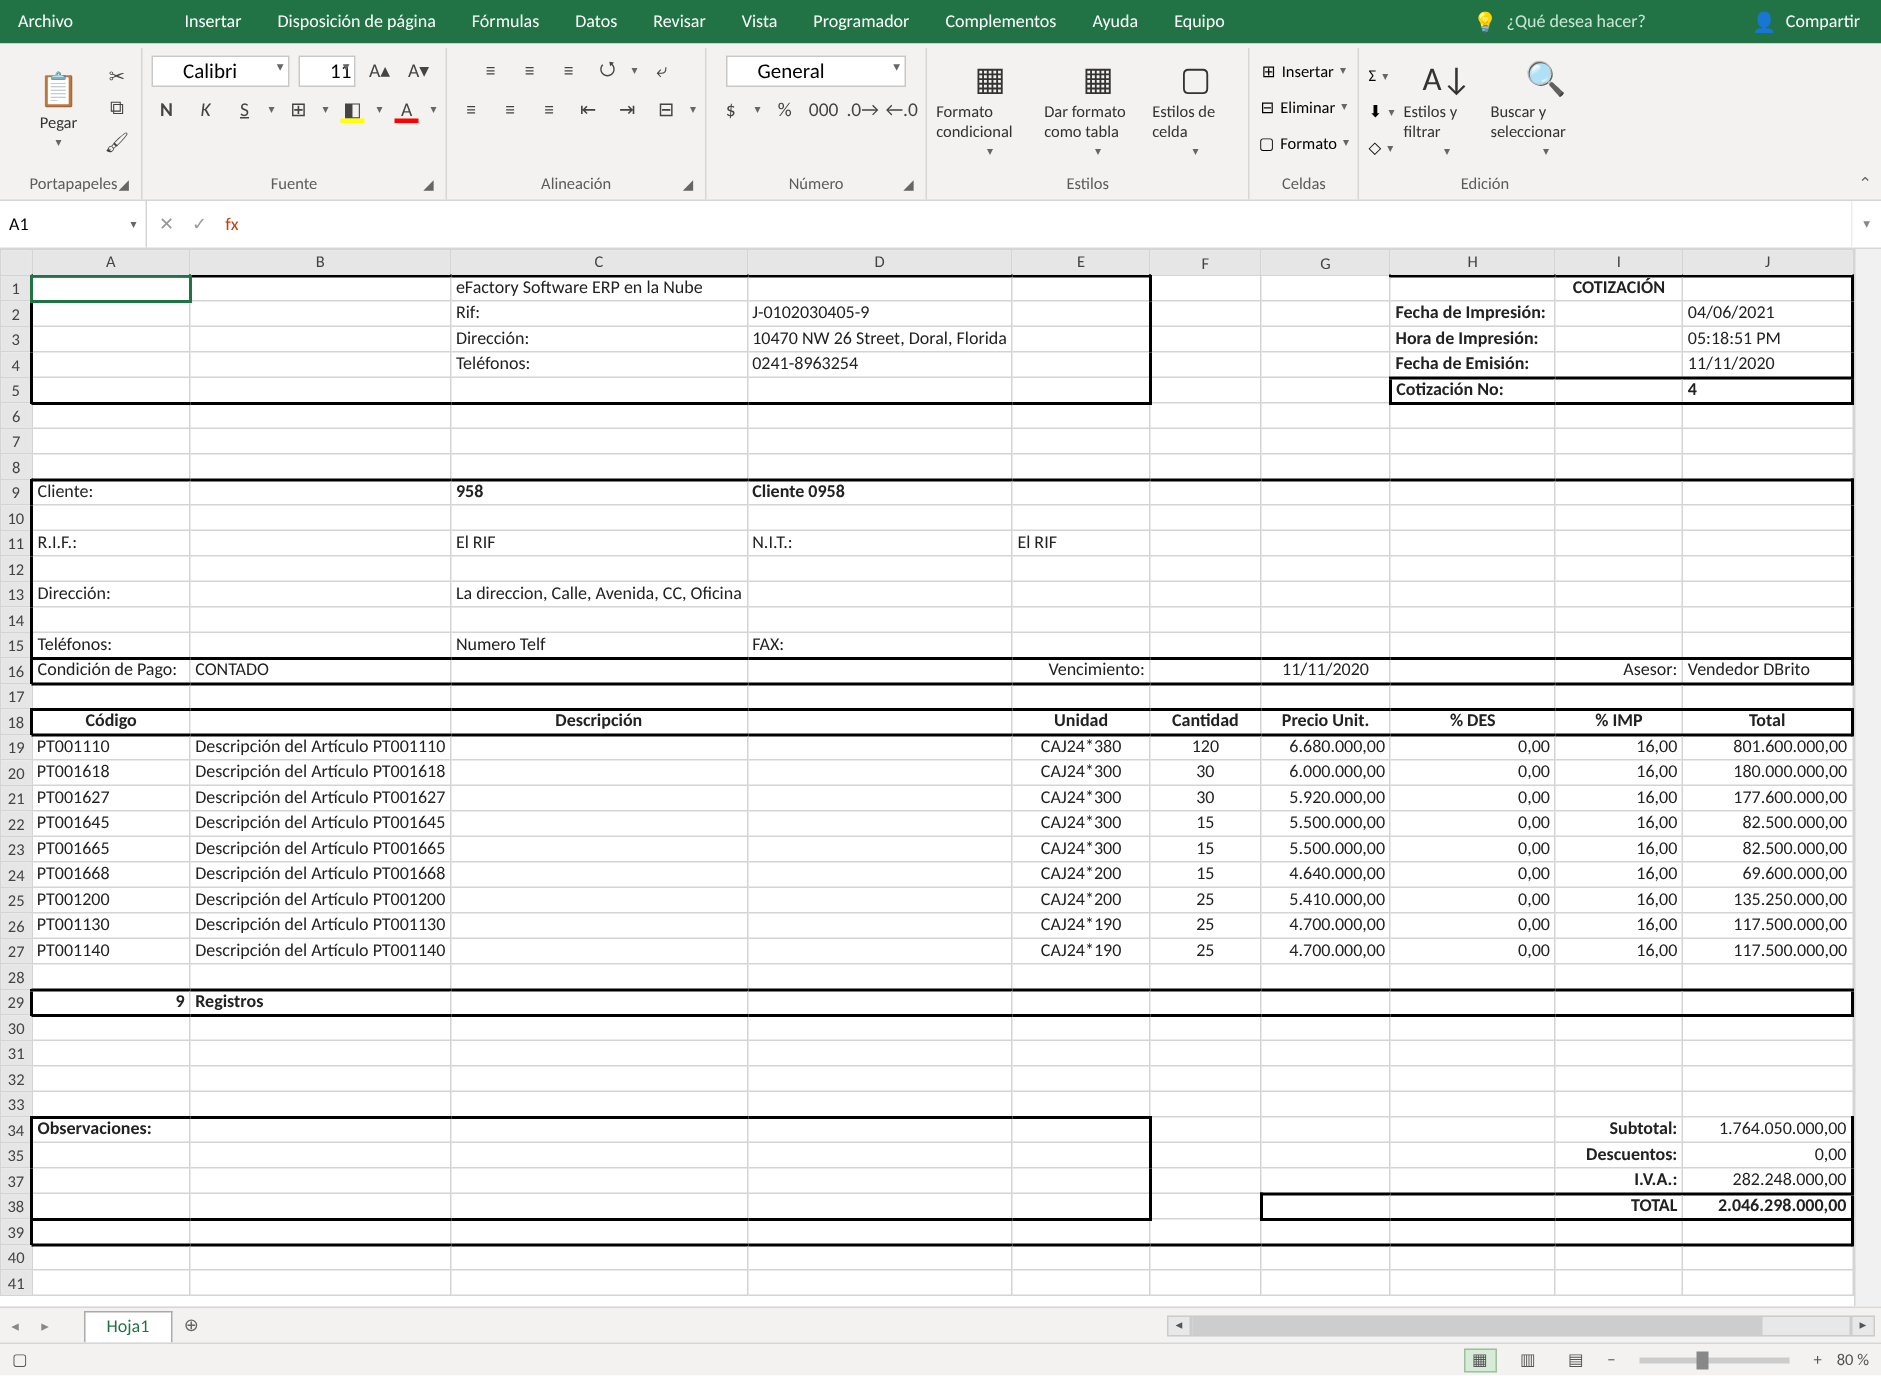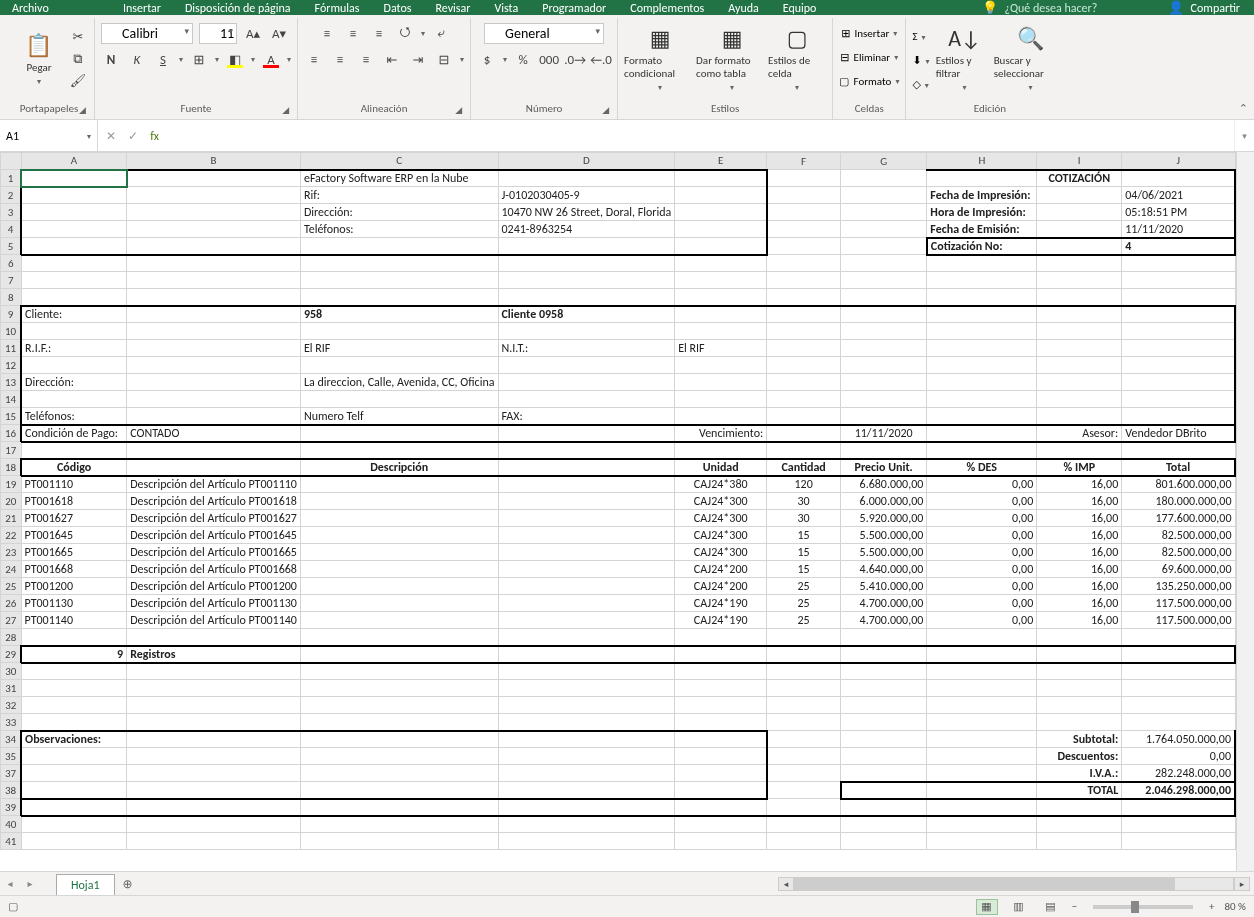--- a/index.html
+++ b/index.html
@@ -1,19 +1,19 @@
 <!DOCTYPE html>
 <html><head>
 <meta charset="utf-8">
 <style>
 * { margin: 0; padding: 0; box-sizing: border-box; font-family: "Segoe UI", Calibri, sans-serif; }
 body { background: #fff; width: 1254px; height: 917px; overflow: hidden; display: flex; flex-direction: column; }
 
 
-.titlebar { background: #217346; height: 15px; display: flex; align-items: stretch; font-size: 12px; }
+.titlebar { background: #217346; height: 29px; display: flex; align-items: stretch; font-size: 12px; }
 .titlebar .tab { padding: 0 12px; color: #fff; display: flex; align-items: center; cursor: pointer; }
 .titlebar .tab.active { background: #fff; color: #217346; margin-top: 36px; }
 .titlebar .spacer { flex: 1; }
 .titlebar .tellme { display: flex; align-items: center; color: #c9e6d5; gap: 6px; padding: 0 10px; }
 .titlebar .tellme input { background: transparent; border: none; color: #c9e6d5; font-size: 12px; width: 140px; outline: none; }
 .titlebar .tellme input::placeholder { color: #c9e6d5; }
 .titlebar .share { display: flex; align-items: center; color: #fff; gap: 6px; padding: 0 14px; }
 .bulb, .share-icon { font-size: 13px; }
 
 
@@ -29,21 +29,21 @@
 .ribbon .sel::after { content: "▾"; position: absolute; right: 3px; top: 1px; font-size: 9px; color: #666; }
 .ribbon .sq { width: 20px; height: 20px; display: flex; align-items: center; justify-content: center; font-size: 13px; color: #444; }
 .ribbon .cellsbtn { display: flex; align-items: center; font-size: 11px; gap: 4px; height: 22px; }
 .caret { font-size: 8px; color: #666; }
 .ribbon-chevron { position: absolute; right: 6px; bottom: 4px; font-size: 11px; color: #666; }
 
 
 .fbar { height: 32px; border-bottom: 1px solid #d6d6d6; display: flex; align-items: stretch; font-size: 12px; }
 .fbar .namebox { width: 98px; border-right: 1px solid #d6d6d6; display: flex; align-items: center; padding: 0 6px; justify-content: space-between; }
 .fbar .fx-area { flex: 1; display: flex; align-items: center; padding: 0 8px; gap: 12px; color: #999; }
-.fbar .fx-area .fx { color: #4d7c0f; }
+.fbar .fx-area .fx { color: #c2410c; }
 .fbar .expand { width: 20px; display: flex; align-items: center; justify-content: center; border-left: 1px solid #eee; color: #888; font-size: 9px; }
 
 
 .gridwrap { flex: 1; display: flex; overflow: hidden; position: relative; }
 .grid { flex: 1; overflow: auto; }
 table.sheet { border-collapse: collapse; table-layout: fixed; font-size: 12px; color: #222; }
 table.sheet th, table.sheet td { border: 1px solid #d4d4d4; height: 17px; padding: 0 3px; white-space: nowrap; overflow: hidden; }
 table.sheet thead th { background: #e6e6e6; font-weight: normal; text-align: center; font-size: 11px; color: #444; position: sticky; top: 0; }
 table.sheet th.rowhdr { background: #e6e6e6; font-weight: normal; text-align: center; font-size: 11px; color: #444; width: 24px; position: sticky; left: 0; }
 table.sheet th.corner { background: #e6e6e6; position: sticky; left: 0; top: 0; z-index: 2; width: 24px; }

